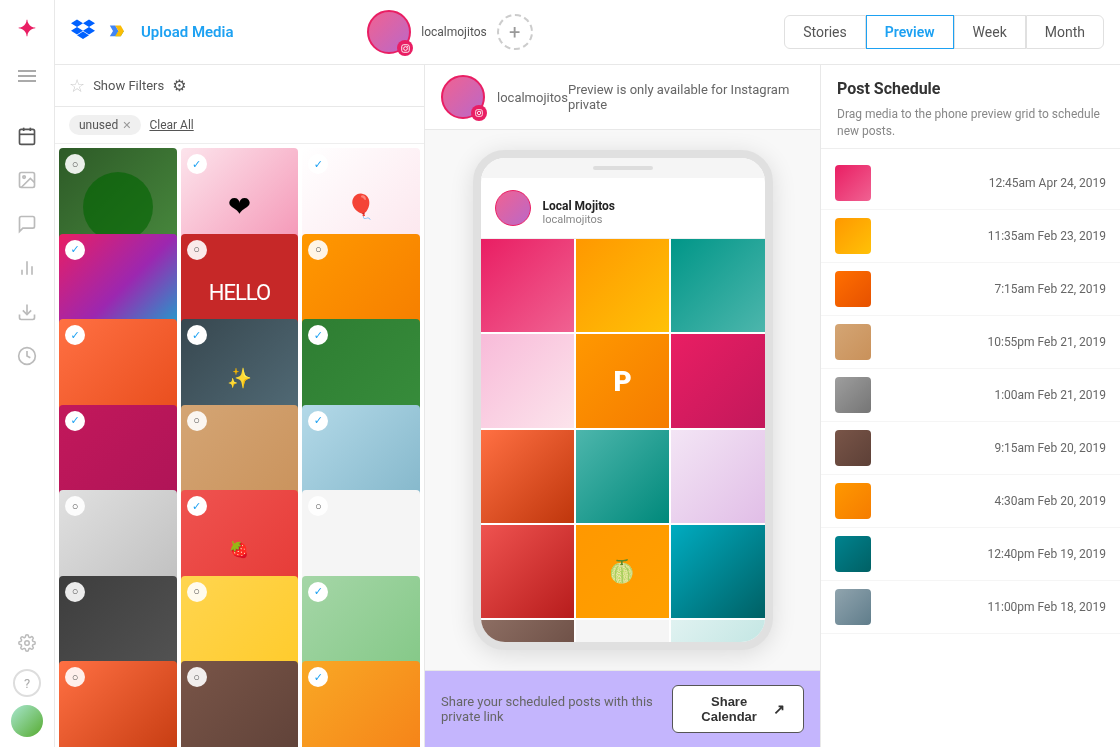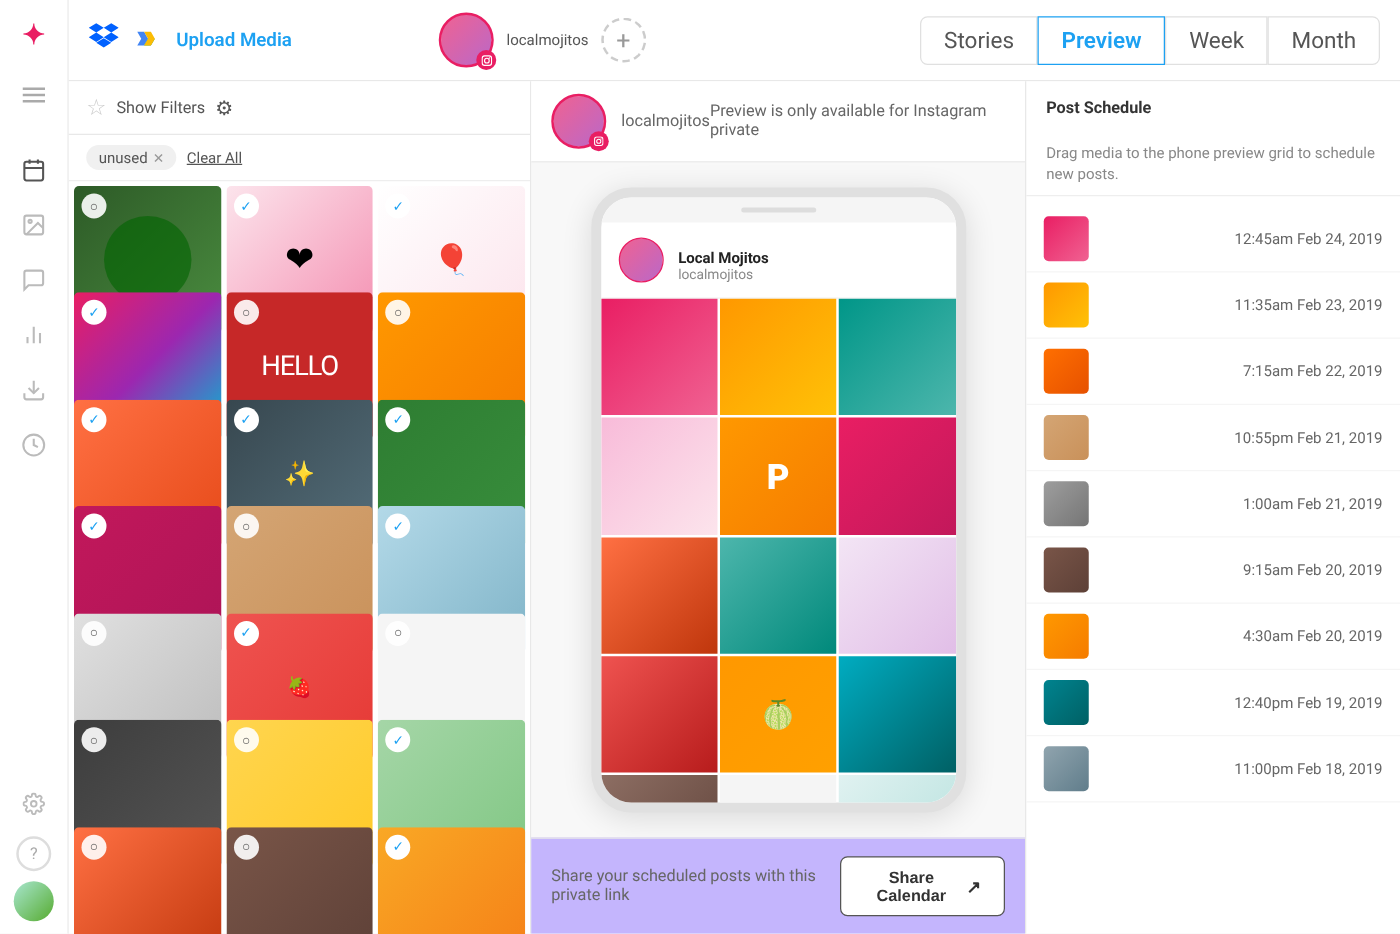--- a/index.html
+++ b/index.html
@@ -233,21 +233,21 @@
       color: #666;
     }
     .view-tabs {
       display: flex;
       align-items: center;
       gap: 0;
     }
     .view-tab {
       padding: 8px 18px;
       border: 1px solid #e0e0e0;
-      font-size: 18px;
+      font-size: 14px;
       cursor: pointer;
       background: #fff;
       color: #555;
     }
     .view-tab:first-child { border-radius: 6px 0 0 6px; }
     .view-tab:last-child { border-radius: 0 6px 6px 0; }
     .view-tab.active { color: #1da1f2; border-color: #1da1f2; font-weight: 600; }
 
     .preview-content {
       flex: 1;
@@ -346,21 +346,21 @@
       width: 300px;
       background: #fff;
       border-left: 1px solid #e8e8e8;
       display: flex;
       flex-direction: column;
     }
     .schedule-header {
       padding: 14px 16px 8px;
       border-bottom: 1px solid #eee;
     }
-    .schedule-title { font-size: 13px; font-weight: 700; color: #333; margin-bottom: 20px; }
+    .schedule-title { font-size: 16px; font-weight: 700; color: #333; margin-bottom: 8px; }
     .schedule-desc { font-size: 12px; color: #888; line-height: 1.4; }
     .schedule-list {
       flex: 1;
       overflow-y: auto;
       padding: 8px 0;
     }
     .schedule-item {
       display: flex;
       align-items: center;
       padding: 8px 14px;
@@ -688,21 +688,21 @@
     </div>
 
     <div class="schedule-panel">
       <div class="schedule-header">
         <div class="schedule-title">Post Schedule</div>
         <div class="schedule-desc">Drag media to the phone preview grid to schedule new posts.</div>
       </div>
       <div class="schedule-list">
         <div class="schedule-item">
           <div class="sched-thumb st1"></div>
-          <span class="sched-time">12:45am Feb 24, 2019</span>
+          <span class="sched-time">12:45am Apr 24, 2019</span>
         </div>
         <div class="schedule-item">
           <div class="sched-thumb st2"></div>
           <span class="sched-time">11:35am Feb 23, 2019</span>
         </div>
         <div class="schedule-item">
           <div class="sched-thumb st4"></div>
           <span class="sched-time">7:15am Feb 22, 2019</span>
         </div>
         <div class="schedule-item">

